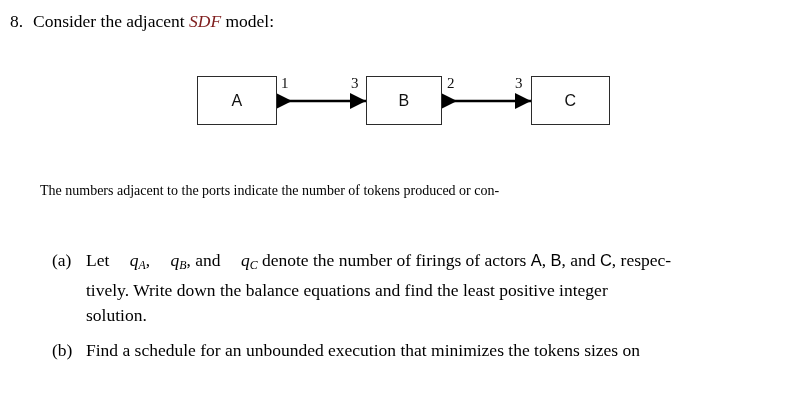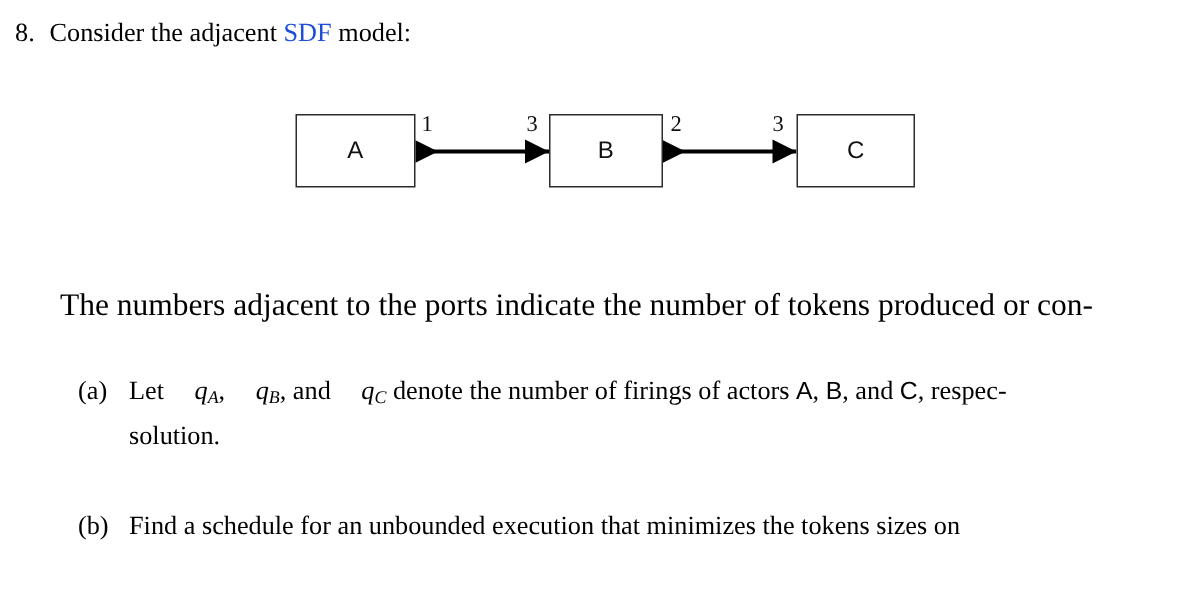--- a/index.html
+++ b/index.html
@@ -36,21 +36,22 @@
     left: 10px;
     top: 10px;
   }
 
   #q-stem {
     left: 33px;
     top: 10px;
   }
 
   .link-text {
-    color: #1d4ed8;
+    color: #7f1d1d;
+    font-style: italic;
   }
 
   
   #sdf-diagram {
     position: absolute;
     left: 0;
     top: 60px;
     width: 796px;
     height: 90px;
   }
@@ -98,23 +99,23 @@
 
   #rate-a-out { left: 281px; top: 16px; }
   #rate-b-in  { left: 351px; top: 16px; }
   #rate-b-out { left: 447px; top: 16px; }
   #rate-c-in  { left: 515px; top: 16px; }
 
   
   #body-paragraph {
     position: absolute;
     left: 40px;
-    top: 191px;
+    top: 178px;
     width: 718px;
-    font-size: 21px;
+    font-size: 14px;
     line-height: 25px;
     text-align: justify;
   }
   #body-paragraph .pline { display: block; white-space: nowrap; }
 
   
   .subq {
     position: absolute;
     font-size: 17.5px;
     line-height: 25px;
@@ -197,20 +198,21 @@
   </div>
 
   <div id="body-paragraph">
     <span class="pline">The numbers adjacent to the ports indicate the number of tokens produced or con-</span>
   </div>
 
   <div class="subq" id="subq-a">
     <span class="subq-marker">(a)</span>
     <div class="subq-body">
       <span class="pline"><span>Let </span><span class="mathvar"><span>q</span><sub>A</sub></span><span>, </span><span class="mathvar"><span>q</span><sub>B</sub></span><span>, and </span><span class="mathvar"><span>q</span><sub>C</sub></span><span> denote the number of firings of actors </span><span class="sans-actor">A</span><span>, </span><span class="sans-actor">B</span><span>, and </span><span class="sans-actor">C</span><span>, respec-</span></span>
+      <span class="pline">tively. Write down the balance equations and find the least positive integer</span>
       <span class="pline">solution.</span>
     </div>
   </div>
 
   <div class="subq" id="subq-b">
     <span class="subq-marker">(b)</span>
     <div class="subq-body">
       <span class="pline">Find a schedule for an unbounded execution that minimizes the tokens sizes on</span>
     </div>
   </div>

